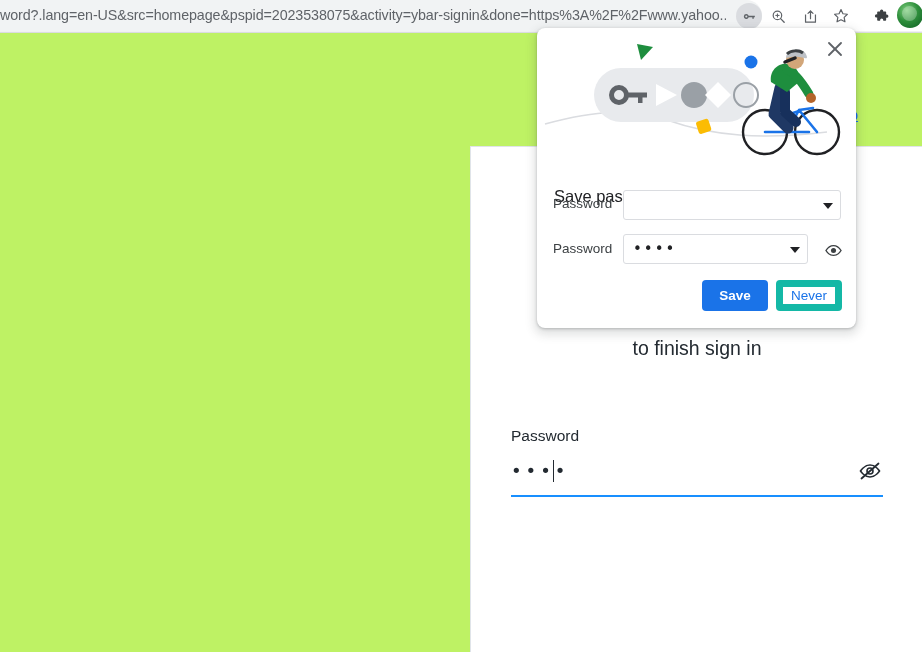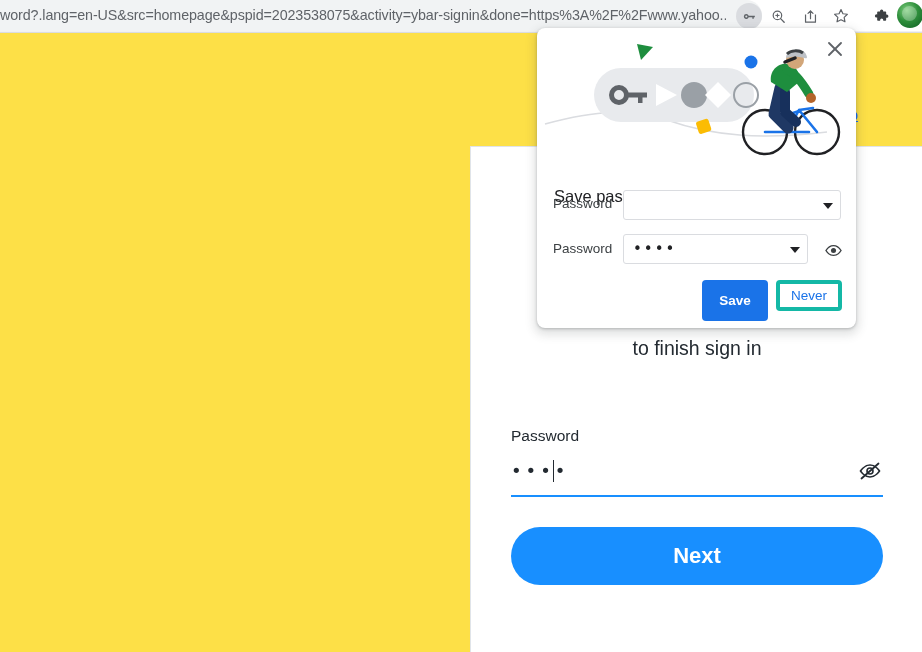--- a/index.html
+++ b/index.html
@@ -58,21 +58,21 @@
     background: radial-gradient(circle at 38% 32%, #7fcf7f 0%, #2f8f3c 45%, #0d5c22 100%);
     overflow: hidden;
   }
   .avatar-dot::after {
     content: ""; position: absolute; left: 5px; top: 4px;
     width: 15px; height: 15px; border-radius: 50%;
     background: rgba(255,255,255,0.28);
   }
 
   
-  .page { position: absolute; left: 0; top: 33px; width: 922px; height: 619px; background: #fde047; }
+  .page { position: absolute; left: 0; top: 33px; width: 922px; height: 619px; background: #bef264; }
 
   .login-card {
     position: absolute; left: 470px; top: 113px;
     width: 452px; height: 540px;
     background: #ffffff;
     border-left: 1px solid #e0e4e9;
     border-top: 1px solid #e0e4e9;
     box-sizing: border-box;
   }
 
@@ -178,30 +178,30 @@
     border-top: 6px solid #202124;
   }
   .eye-show {
     position: absolute; left: 823px; top: 240px;
     width: 20px; height: 20px;
     display: flex; align-items: center; justify-content: center;
   }
 
   .btn-save {
     position: absolute; left: 702px; top: 280px;
-    width: 66px; height: 41px;
+    width: 66px; height: 31px;
     background: #1a73e8; border: none; border-radius: 4px;
     color: #ffffff; font-size: 13.5px; font-weight: bold;
     font-family: "Liberation Sans", sans-serif;
     cursor: pointer;
   }
   .btn-never {
     position: absolute; left: 776px; top: 280px;
     width: 66px; height: 31px;
-    background: #ffffff; border: 4px solid #14b8a6; border-radius: 4px;
+    background: #ffffff; border: 7px solid #14b8a6; border-radius: 4px;
     color: #1a73e8; font-size: 13.5px;
     font-family: "Liberation Sans", sans-serif;
     cursor: pointer;
   }
 </style>
 </head>
 <body>
 
 <div id="root">
 
@@ -263,21 +263,20 @@
         <span class="caret"></span>
         <span class="eye-off">
           <svg width="24" height="24" viewBox="0 0 24 24" aria-hidden="true">
             <path d="M2.5 12s3.8-6 9.5-6 9.5 6 9.5 6-3.8 6-9.5 6S2.5 12 2.5 12z" fill="none" stroke="#232a31" stroke-width="1.6"></path>
             <circle cx="12" cy="12" r="3" fill="none" stroke="#232a31" stroke-width="1.6"></circle>
             <line x1="3.5" y1="19.5" x2="20.5" y2="4.5" stroke="#232a31" stroke-width="1.8" stroke-linecap="round"></line>
           </svg>
         </span>
       </div>
 
-      <button class="next-btn">Next</button>
 
     </div>
 
     <div class="help-divider"></div>
     <a class="help-link" href="#">elp</a>
   </div>
 
   <div class="bubble">
 
     <div class="hero">

